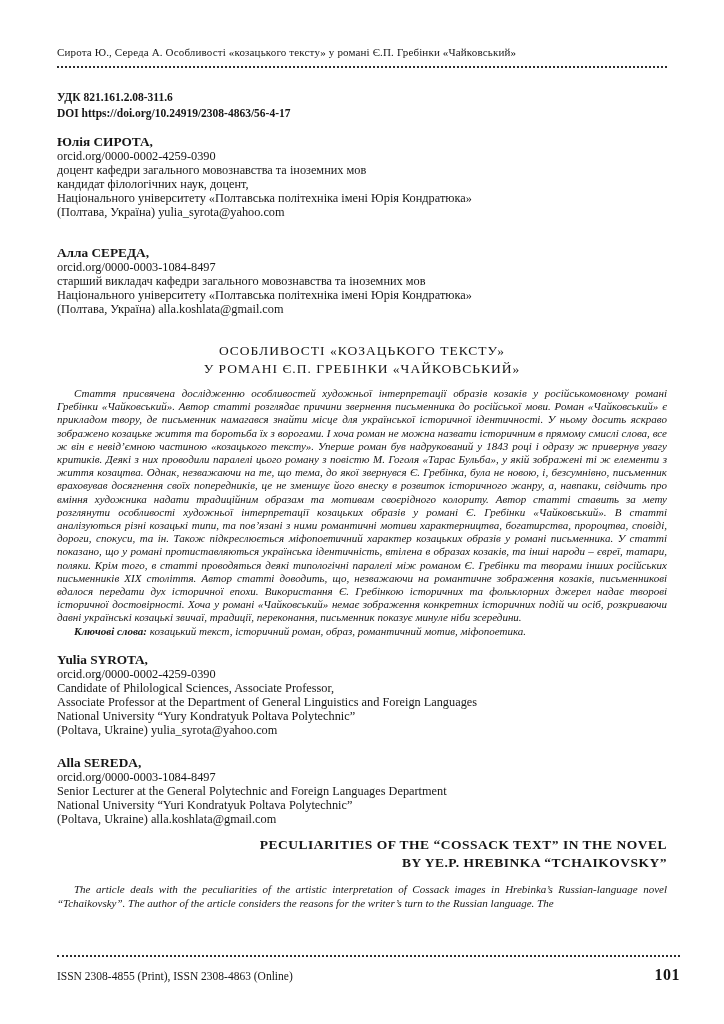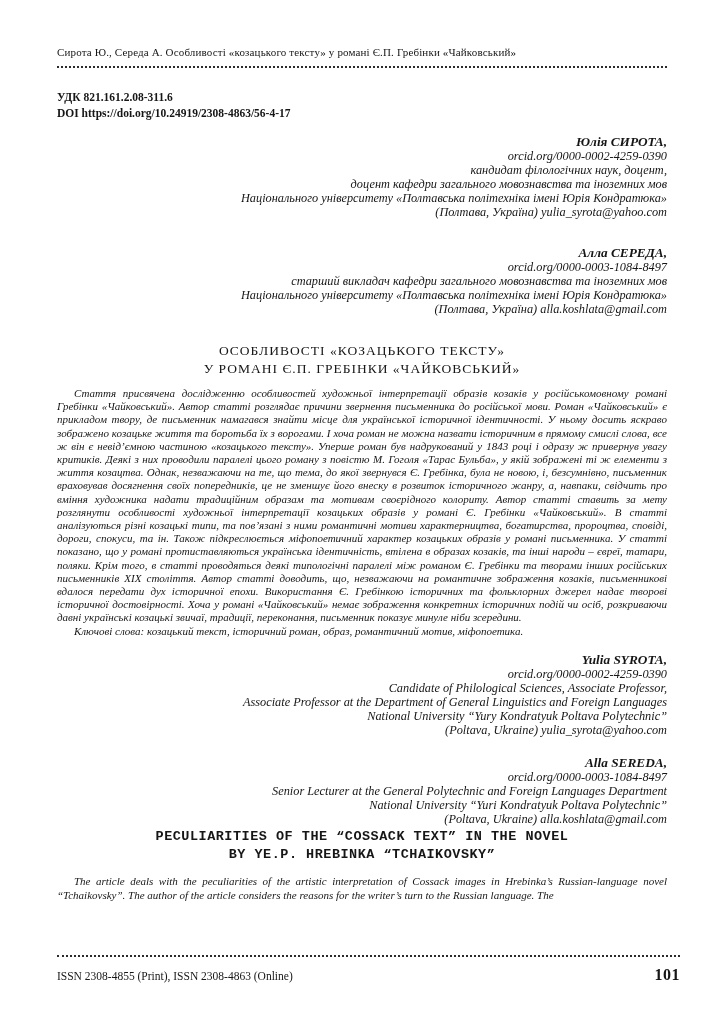--- a/index.html
+++ b/index.html
@@ -9,41 +9,41 @@
     position: relative;
     background: #ffffff;
     color: #161616;
     font-family: "Liberation Serif", serif;
     padding: 46px 57px 0 57px;
     overflow: hidden;
   }
   .running-head { font-size: 11px; line-height: 13px; letter-spacing: .15px; }
   .dotted-rule { height: 0; border-bottom: 2px dotted #2b2b2b; margin-top: 7px; }
   .udc { margin-top: 22px; font-weight: bold; font-size: 11.5px; line-height: 15.5px; }
-  .author-block { text-align: right; font-style: italic; font-size: 12.3px; line-height: 14px; }
+  .author-block { text-align: left; font-size: 12.3px; line-height: 14px; }
   .author-block.uk1 { margin-top: 13px; }
   .author-block.uk2 { margin-top: 26px; }
   .author-block.en1 { margin-top: 14px; }
   .author-block.en2 { margin-top: 18px; }
   .author-block .author-name { font-weight: bold; font-size: 13.3px; line-height: 15px; }
   .title-uk {
     margin-top: 26px; text-align: center; font-weight: normal;
     font-size: 13.5px; line-height: 18px; letter-spacing: 1px;
   }
   .title-en {
-    margin-top: 2px; text-align: center; font-weight: bold;
-    font-size: 13.5px; line-height: 18px; letter-spacing: .5px; font-family: Liberation Mono, monospace;
+    margin-top: 10px; text-align: right; font-weight: bold;
+    font-size: 13.5px; line-height: 18px; letter-spacing: .5px;
   }
   .block { display: block; }
   .abstract, .keywords, .abstract-en {
     margin: 0; font-style: italic; text-align: justify; text-indent: 17px;
   }
   .abstract { margin-top: 8px; font-size: 11px; line-height: 13.2px; }
   .keywords { font-size: 11px; line-height: 13.2px; }
-  .kw-label { font-weight: normal; }
+  .kw-label { font-weight: bold; }
   .abstract-en { margin-top: 8px; font-size: 11px; line-height: 13.8px; }
   .footer { position: absolute; left: 57px; right: 44px; top: 948px; }
   .footer-row { display: flex; justify-content: space-between; align-items: baseline; margin-top: 9px; font-size: 11.5px; }
   .pageno { font-weight: bold; font-size: 16px; letter-spacing: .5px; }
 </style>
 </head>
 <body>
 
 <div class="page">
 
@@ -53,22 +53,22 @@
   </header>
 
   <section class="udc">
     <div>УДК 821.161.2.08-311.6</div>
     <div>DOI https://doi.org/10.24919/2308-4863/56-4-17</div>
   </section>
 
   <section class="author-block uk1">
     <div class="author-name">Юлія СИРОТА,</div>
     <div>orcid.org/0000-0002-4259-0390</div>
+    <div>доцент кафедри загального мовознавства та іноземних мов</div>
     <div>кандидат філологічних наук, доцент,</div>
-    <div>доцент кафедри загального мовознавства та іноземних мов</div>
     <div>Національного університету «Полтавська політехніка імені Юрія Кондратюка»</div>
     <div>(Полтава, Україна) yulia_syrota@yahoo.com</div>
   </section>
 
   <section class="author-block uk2">
     <div class="author-name">Алла СЕРЕДА,</div>
     <div>orcid.org/0000-0003-1084-8497</div>
     <div>старший викладач кафедри загального мовознавства та іноземних мов</div>
     <div>Національного університету «Полтавська політехніка імені Юрія Кондратюка»</div>
     <div>(Полтава, Україна) alla.koshlata@gmail.com</div>

